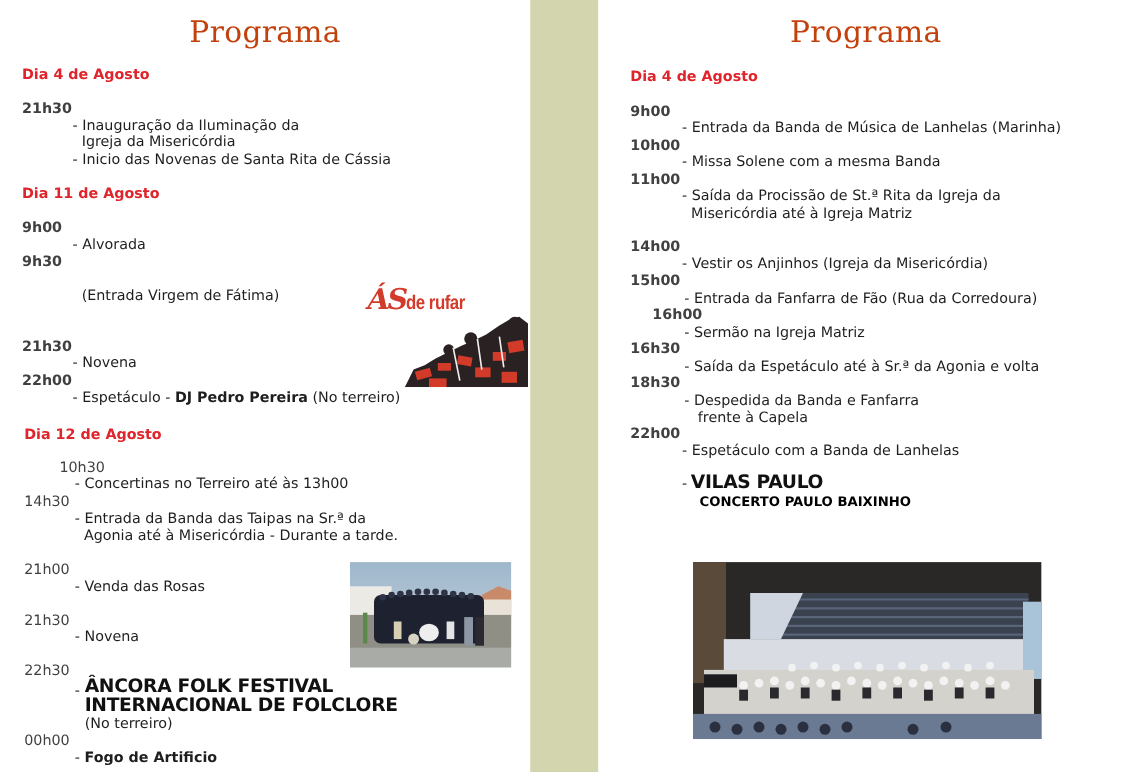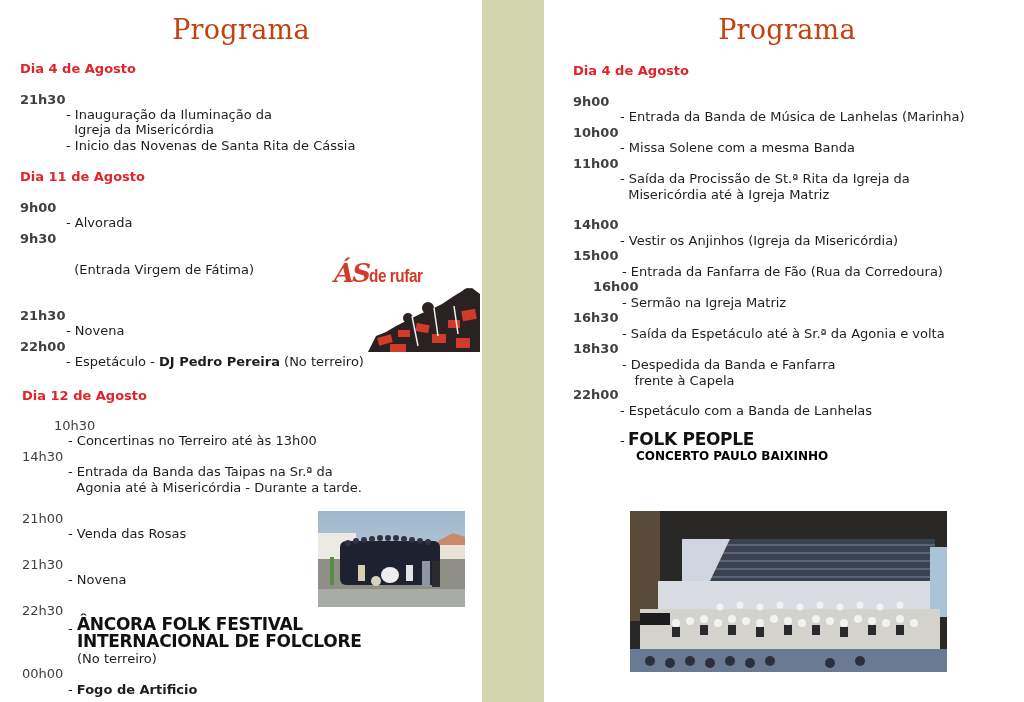--- a/index.html
+++ b/index.html
@@ -173,21 +173,21 @@
   <div class="abs desc" style="left:78px;top:295px;">- Sermão na Igreja Matriz</div>
   <div class="abs time" style="left:29px;top:310px;">16h30</div>
   <div class="abs desc" style="left:78px;top:326px;">- Saída da Espetáculo até à Sr.ª da Agonia e volta</div>
   <div class="abs time" style="left:29px;top:341px;">18h30</div>
   <div class="abs desc" style="left:78px;top:357px;">- Despedida da Banda e Fanfarra</div>
   <div class="abs desc" style="left:78px;top:373px;white-space:pre;">   frente à Capela</div>
   <div class="abs time" style="left:29px;top:387px;">22h00</div>
   <div class="abs desc" style="left:76px;top:403px;">- Espetáculo com a Banda de Lanhelas</div>
 
   <div class="abs desc" style="left:76px;top:433px;">-</div>
-  <div class="abs big" style="left:84px;top:431px;font-size:17px;">FOLK PEOPLE</div>
+  <div class="abs big" style="left:84px;top:431px;font-size:17px;">VILAS PAULO</div>
   <div class="abs small-bold" style="left:92px;top:449px;">CONCERTO PAULO BAIXINHO</div>
 
   <div class="img" style="left:86px;top:511px;width:317px;height:161px;">
     <svg width="317" height="161" viewBox="0 0 317 161">
       <rect width="317" height="161" fill="#2a2826"></rect>
       <rect x="0" y="0" width="30" height="110" fill="#5a4a3a"></rect>
       <path d="M52 28 L305 28 L305 70 L52 70 Z" fill="#3a4250"></path>
       <g stroke="#5a6478" stroke-width="2">
         <line x1="80" y1="34" x2="305" y2="34"></line>
         <line x1="75" y1="42" x2="305" y2="42"></line>

